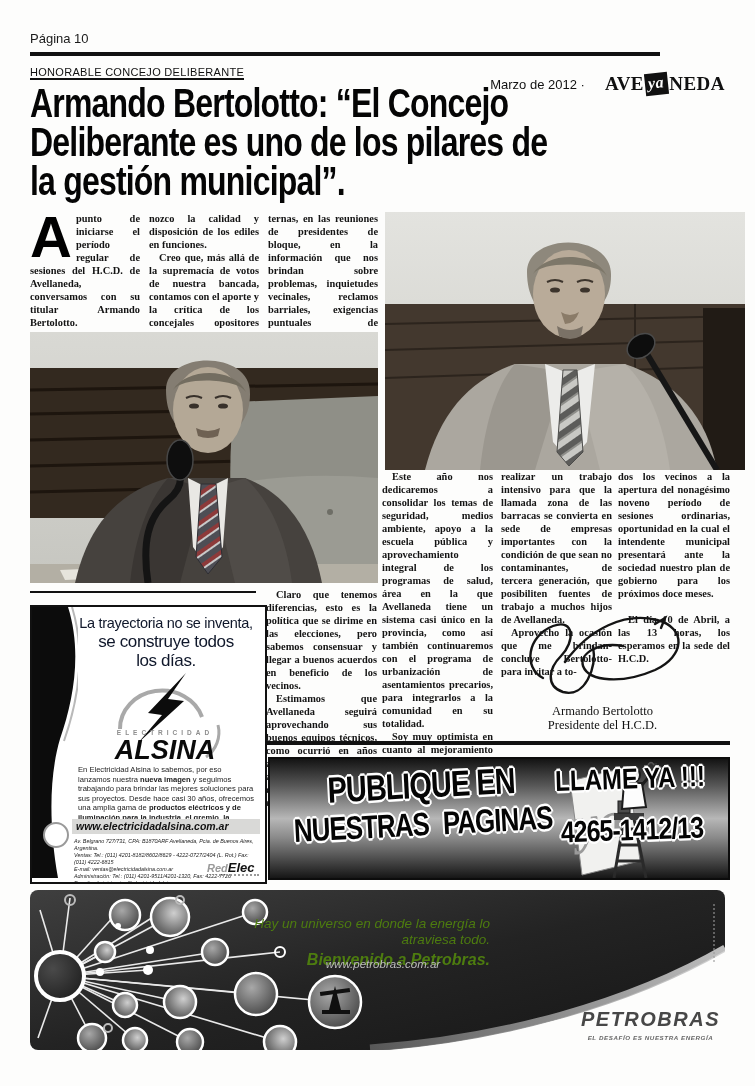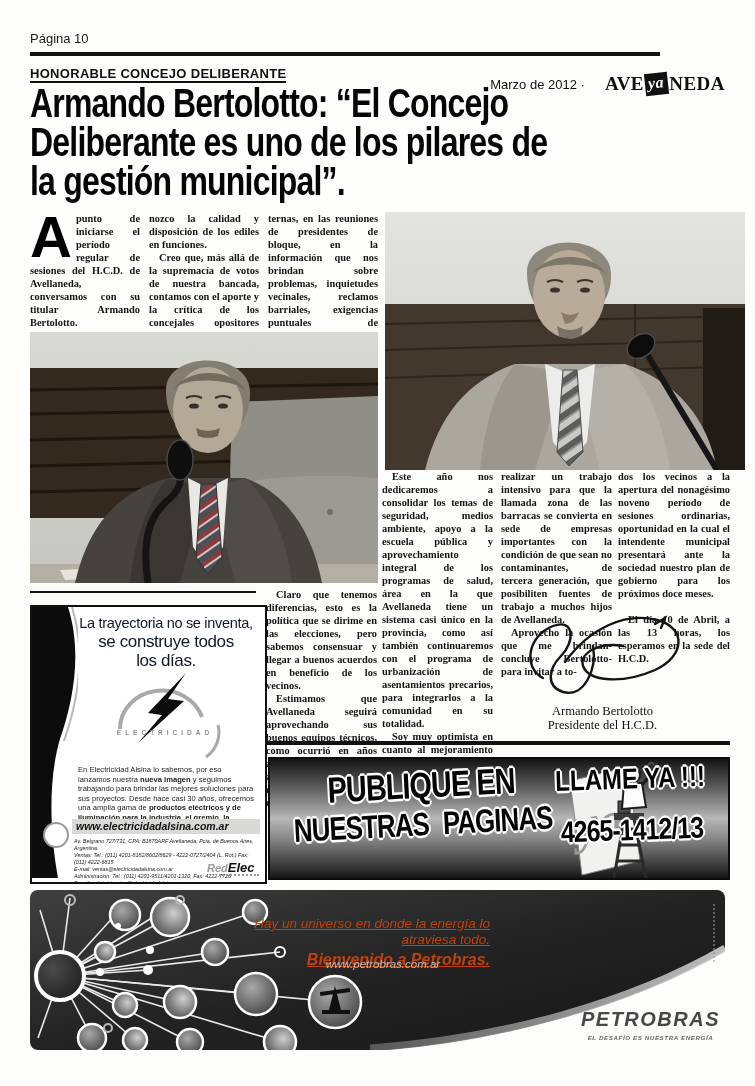--- a/index.html
+++ b/index.html
@@ -9,21 +9,21 @@
 
   
   .pageno{left:30px;top:31px;font-size:13px;color:#1a1a1a;}
   .dateline{right:30px;top:28px;display:flex;align-items:center;gap:20px;margin-top:45px;}
   .date-text{font-size:13px;}
   .masthead{display:flex;align-items:flex-end;font-family:"Liberation Serif",serif;font-weight:bold;font-size:19px;letter-spacing:.5px;}
   .masthead .ya{display:inline-block;background:#111;color:#fff;font-style:italic;font-size:16px;
       padding:1px 4px 3px 3px;margin:0 1px;transform:rotate(-6deg);font-family:"Liberation Serif",serif;}
   .header-rule{left:30px;top:52px;width:630px;height:4px;background:#111;}
 
-  .kicker{left:30px;top:66px;font-size:13px;font-weight:bold;letter-spacing:.3px;
+  .kicker{left:30px;top:66px;font-size:11px;font-weight:normal;letter-spacing:.3px;
       border-bottom:2px solid #111;padding-bottom:0;}
 
   .headline{left:30px;top:84px;width:700px;font-weight:bold;color:#050505;}
   .headline .hl{font-size:40px;line-height:39px;letter-spacing:-1px;transform:scaleX(.8);transform-origin:left;white-space:nowrap;}
 
   
   .serifcol{font-family:"Liberation Serif",serif;font-size:10.4px;line-height:13px;text-align:justify;color:#141414;}
   .serifcol p{margin:0;text-indent:10px;font-weight:bold;}
   .serifcol p.nofirst{text-indent:0;}
   .cols3{display:flex;gap:9px;}
@@ -65,21 +65,21 @@
       text-shadow:-2px 0 0 #fff,2px 0 0 #fff,0 -2px 0 #fff,0 2px 0 #fff,-1px -1px 0 #fff,1px 1px 0 #fff,-1px 1px 0 #fff,1px -1px 0 #fff;}
   .pub-left{position:absolute;left:2px;top:14px;width:300px;text-align:center;transform:rotate(-3deg) scaleY(1.25);transform-origin:center;}
   .pub-left .p1{font-size:29px;line-height:32px;letter-spacing:-1px;}
   .pub-left .p2{font-size:26px;line-height:30px;letter-spacing:-1px;word-spacing:8px;}
   .pub-right{position:absolute;right:2px;top:10px;width:190px;text-align:center;transform:rotate(-2deg) scaleY(1.2);transform-origin:center;}
   .pub-right .call{font-size:24px;line-height:28px;}
   .pub-right .phone{font-size:25px;line-height:28px;margin-top:14px;letter-spacing:-1px;}
 
   
   .petrobras{left:30px;top:890px;width:695px;height:160px;}
-  .petro-text{position:absolute;left:175px;top:26px;width:285px;text-align:right;color:#c2410c;font-style:italic;text-decoration:underline;}
+  .petro-text{position:absolute;left:175px;top:26px;width:285px;text-align:right;color:#4d7c0f;font-style:italic;}
   .petro-text .t1{font-size:13.5px;line-height:16px;}
   .petro-text .t2{font-size:16px;line-height:19px;font-weight:bold;margin-top:2px;}
   .petro-url{position:absolute;left:268px;top:68px;width:170px;text-align:center;color:#bdbdbd;
       font-style:italic;font-size:11.5px;}
   .petro-logo{position:absolute;left:548px;top:118px;width:145px;text-align:center;}
   .petro-logo .name{font-size:20px;font-weight:bold;font-style:italic;letter-spacing:1.5px;color:#474747;}
   .petro-logo .tag{font-size:6.2px;font-style:italic;letter-spacing:.6px;color:#666;margin-top:3px;font-weight:bold;}
   .vcredit{position:absolute;right:10px;top:14px;width:2px;height:58px;opacity:.55;
       background:repeating-linear-gradient(180deg,#999 0 2px,transparent 2px 4px);}
 </style>
@@ -265,20 +265,21 @@
       <div class="l2">se construye todos</div>
       <div class="l2">los días.</div>
     </div>
     <div class="alsina-logo">
       <svg class="abs" style="left:0;top:0" width="150" height="86" viewBox="0 0 150 86">
         <path d="M30,56 A42,38 0 0 1 112,44" fill="none" stroke="#a9a9a9" stroke-width="4"></path>
         <path d="M128,52 A30,30 0 0 1 116,84" fill="none" stroke="#a9a9a9" stroke-width="3"></path>
         <path d="M96,0 L58,40 L72,42 L48,70 L94,28 L78,26 Z" fill="#0c0c0c"></path>
       </svg>
       <div class="alsina-electricidad">ELECTRICIDAD</div>
+      <div class="alsina-name">ALSINA</div>
     </div>
     <div class="alsina-body"><span>En Electricidad Alsina lo sabemos, por eso lanzamos nuestra </span><b>nueva imagen</b><span> y seguimos trabajando para brindar las mejores soluciones para sus proyectos. Desde hace casi 30 años, ofrecemos una amplia gama de </span><b>productos eléctricos y de iluminación para la industria, el gremio, la construcción y el hogar.</b></div>
     <div class="alsina-band">www.electricidadalsina.com.ar</div>
     <div class="alsina-contact">
       <div>Av. Belgrano 727/731, CPA: B1870ARF Avellaneda, Pcia. de Buenos Aires, Argentina.</div>
       <div>Ventas: Tel.: (011) 4201-8182/8602/8629 - 4222-0727/2404 (L. Rot.) Fax: (011) 4222-6815</div>
       <div>E-mail: ventas@electricidadalsina.com.ar</div>
       <div>Administración: Tel.: (011) 4201-9511/4201-1320, Fax: 4222-7726</div>
       <div>E-mail: administracion@electricidadalsina.com.ar</div>
     </div>

